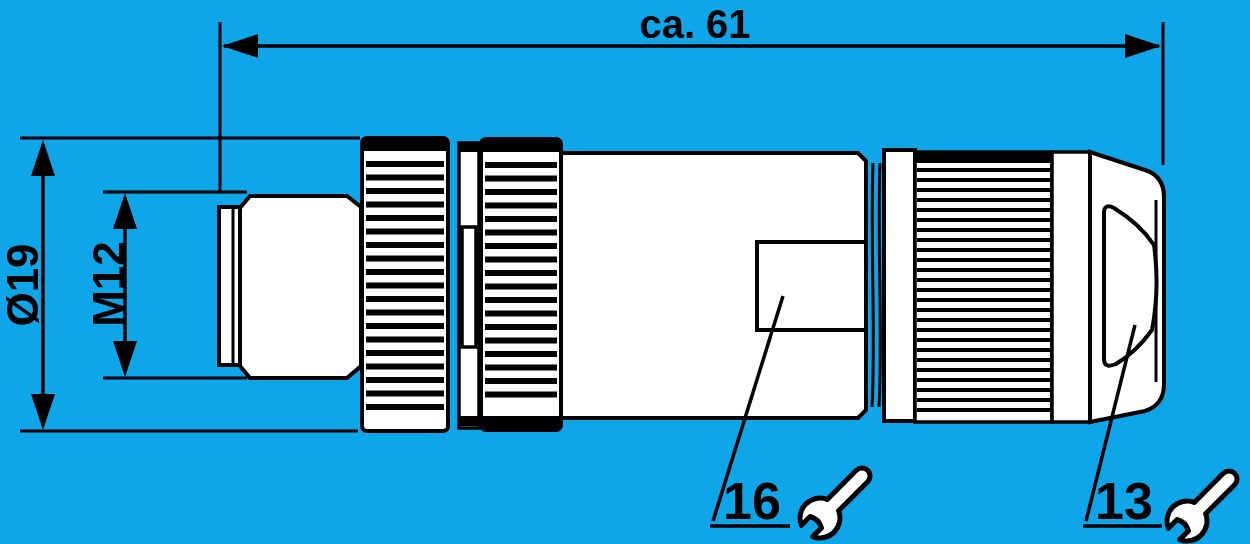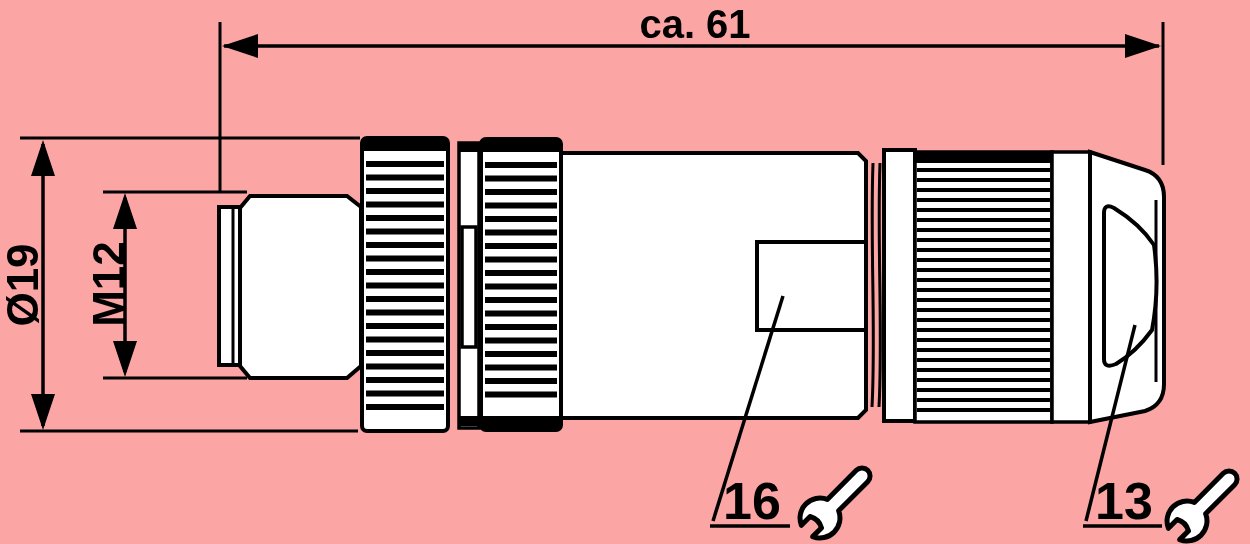--- a/index.html
+++ b/index.html
@@ -1,16 +1,16 @@
 <!DOCTYPE html>
 <html><head>
 <meta charset="utf-8">
 <style>
   html,body{margin:0;padding:0;background:#ffffff;}
-  #canvas{position:relative;width:1250px;height:544px;background:#fca5a5;overflow:hidden;
+  #canvas{position:relative;width:1250px;height:544px;background:#0ea5e9;overflow:hidden;
           font-family:"Liberation Sans", sans-serif;}
   svg text{font-family:"Liberation Sans", sans-serif;font-weight:bold;fill:#000;}
   .dim-label{font-size:40px;}
   .dim-label-vert{font-size:44px;}
   .callout-label{font-size:52px;}
 </style>
 </head>
 <body>
 
 <div id="canvas">

